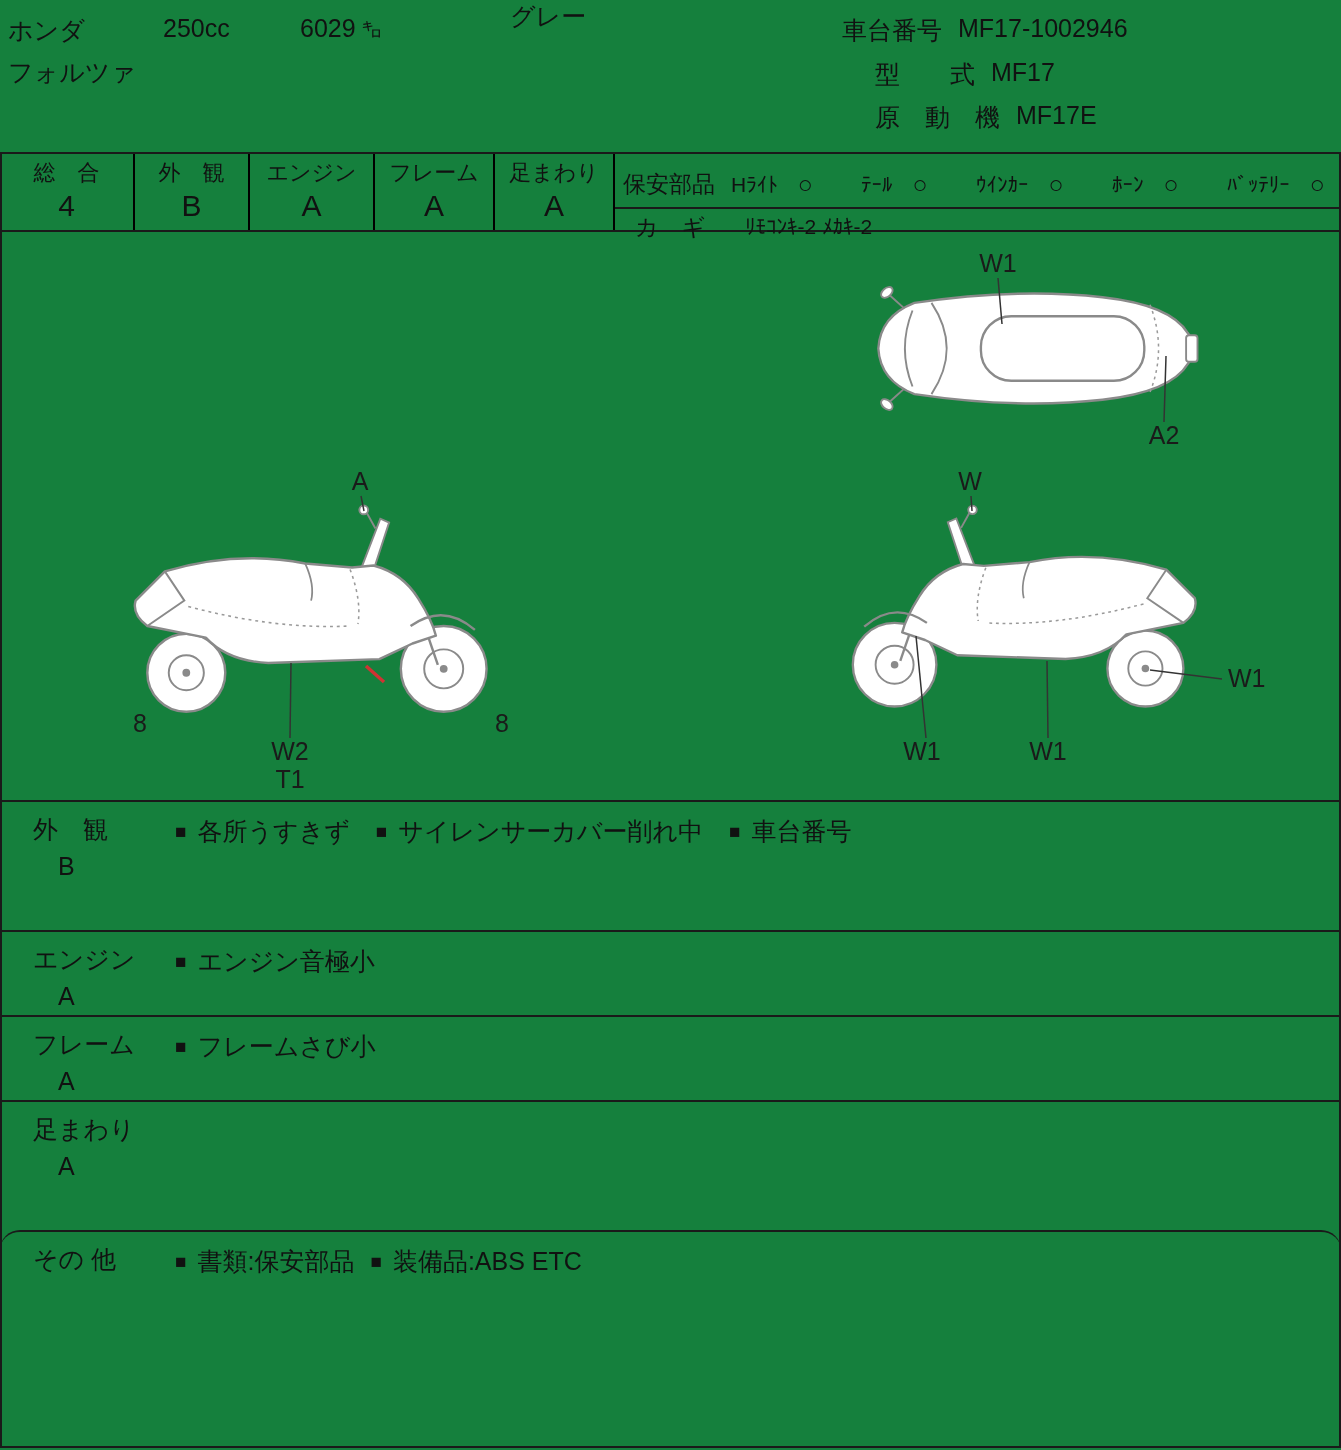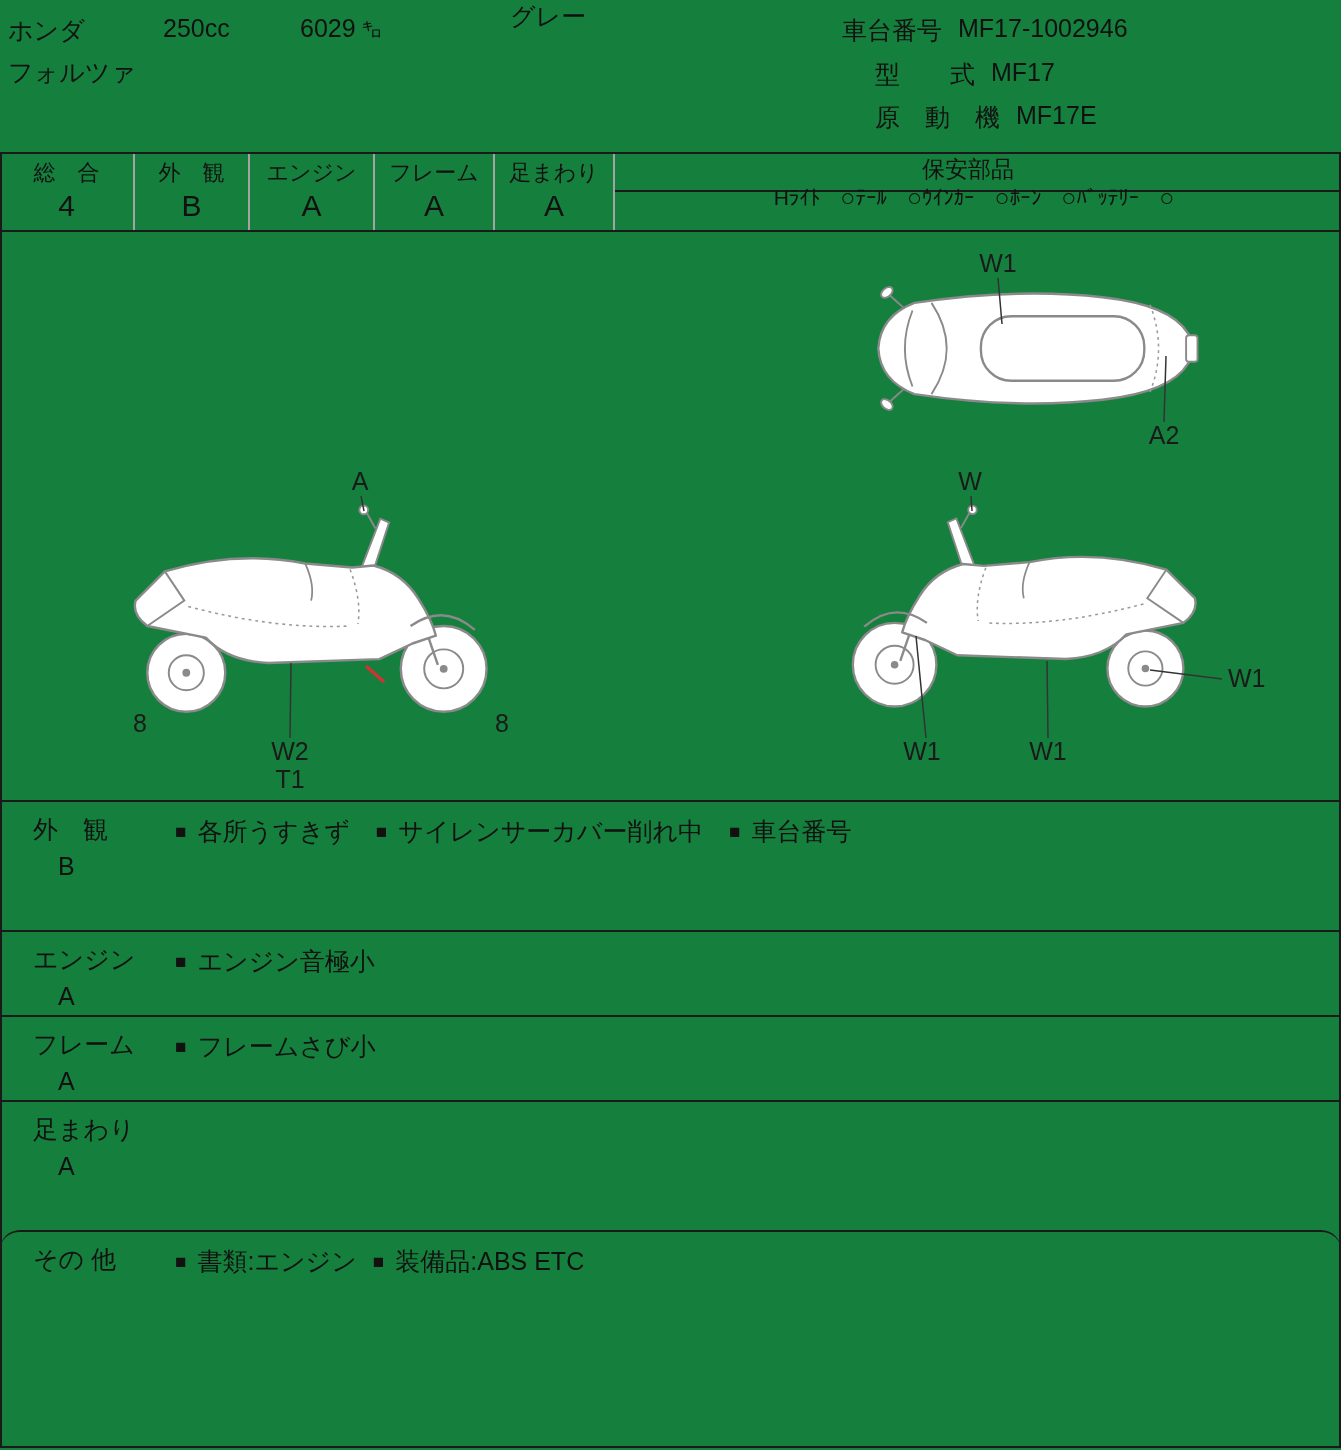--- a/index.html
+++ b/index.html
@@ -20,26 +20,26 @@
     position:absolute; left:0; top:152px; width:1341px; height:1296px;
     border-left:2px solid #1a1a1a; border-right:2px solid #1a1a1a; border-bottom:2px solid #1a1a1a;
     pointer-events:none;
   }
 
   
   .grade-row {
     position:absolute; left:0; top:152px; width:1341px; height:80px;
     border-top:2px solid #1a1a1a; border-bottom:2px solid #1a1a1a;
   }
-  .gcell { position:absolute; top:0; height:76px; border-right:2px solid #a3a3a3; text-align:center; }
+  .gcell { position:absolute; top:0; height:76px; border-right:2px solid #000000; text-align:center; }
   .glabel { font-size:22px; margin-top:4px; white-space:pre; }
   .gvalue { font-size:30px; margin-top:1px; }
 
   .safety { position:absolute; left:615px; top:0; width:724px; height:76px; }
-  .srow1 { height:38px; border-bottom:2px solid #1a1a1a; display:flex; align-items:center; padding:0 10px 0 8px;flex-direction:column; }
+  .srow1 { height:55px; border-bottom:2px solid #1a1a1a; display:flex; align-items:center; padding:8px 10px 0 8px; }
   .srow2 { height:36px; display:flex; align-items:center; padding-left:20px; gap:40px; }
   .safety-label { font-size:23px; margin-right:16px; white-space:pre; }
   .sitems { flex:1; display:flex; justify-content:space-between; padding-right:4px; }
   .sitem { display:flex; align-items:center; gap:20px; font-size:21px; white-space:pre; }
   .circle { font-size:25px; line-height:1; }
   .keys-label { font-size:23px; white-space:pre; }
   .keys-value { font-size:21px; white-space:pre; }
 
   
   .diagram { position:absolute; left:0; top:232px; }
@@ -103,20 +103,24 @@
     <div class="safety">
       <div class="srow1">
         <span class="safety-label">保安部品</span>
         <span class="sitems">
           <span class="sitem"><span>Hﾗｲﾄ</span><span class="circle">○</span></span>
           <span class="sitem"><span>ﾃｰﾙ</span><span class="circle">○</span></span>
           <span class="sitem"><span>ｳｲﾝｶｰ</span><span class="circle">○</span></span>
           <span class="sitem"><span>ﾎｰﾝ</span><span class="circle">○</span></span>
           <span class="sitem"><span>ﾊﾞｯﾃﾘｰ</span><span class="circle">○</span></span>
         </span>
+      </div>
+      <div class="srow2">
+        <span class="keys-label">カ　ギ</span>
+        <span class="keys-value">ﾘﾓｺﾝｷ-2 ﾒｶｷ-2</span>
       </div>
     </div>
   </div>
 
   <svg class="diagram" width="1341" height="568" viewBox="0 0 1341 568">
     <defs>
       <g id="scooter-side">
         <circle cx="68" cy="170" r="40" fill="#fff" stroke="#8a8a8a" stroke-width="2.5"></circle>
         <circle cx="68" cy="170" r="18" fill="#fff" stroke="#8a8a8a" stroke-width="2"></circle>
         <circle cx="68" cy="170" r="4" fill="#8a8a8a"></circle>
@@ -203,20 +207,20 @@
   </div>
 
   <div class="note-row" style="top:1100px; height:130px;">
     <div class="note-label">足まわり</div>
     <div class="note-grade">A</div>
   </div>
 
   <div class="note-row" style="top:1230px; height:218px;border-radius:20px;">
     <div class="note-label">その 他</div>
     <div class="note-items tight">
-      <span class="note-item"><span class="bullet">■</span><span>書類:エンジン</span></span>
+      <span class="note-item"><span class="bullet">■</span><span>書類:保安部品</span></span>
       <span class="note-item"><span class="bullet">■</span><span>装備品:ABS ETC</span></span>
     </div>
   </div>
 
   <div class="frame"></div>
 
 </div>
 
 </body></html>

